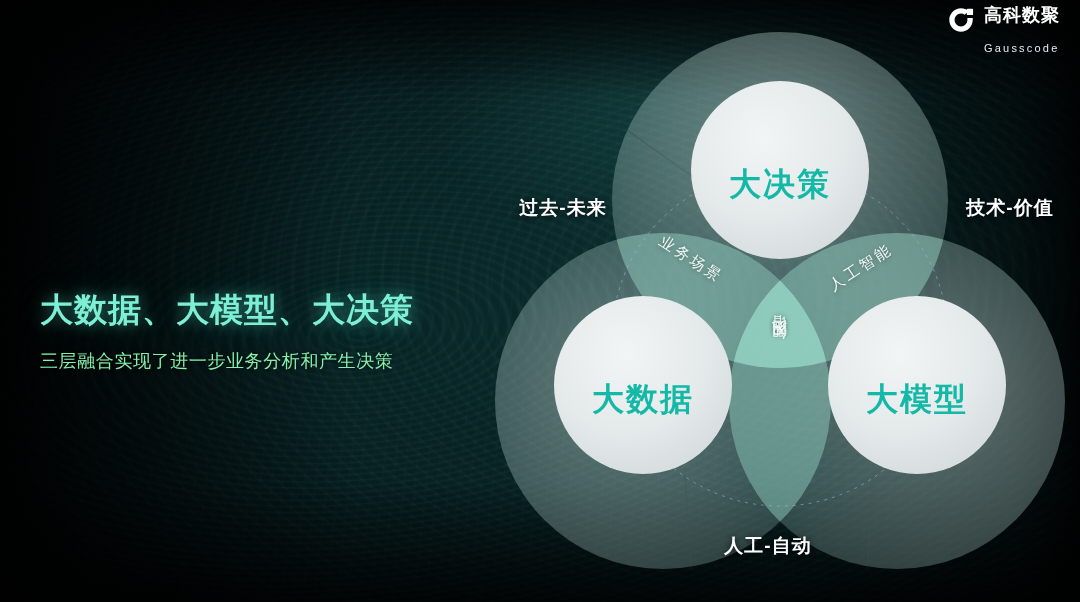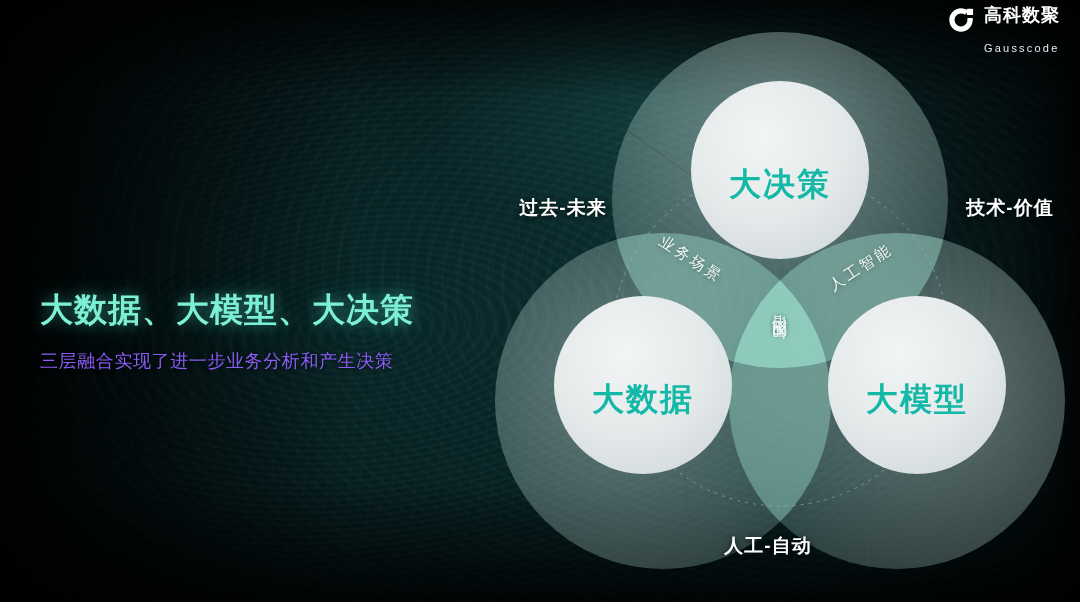--- a/index.html
+++ b/index.html
@@ -123,21 +123,21 @@
     font-size: 33px;
     font-weight: 700;
     letter-spacing: 1px;
     color: #7defd4;
     text-shadow: 0 0 14px rgba(90,230,205,.45), 0 0 34px rgba(60,200,180,.22);
     margin: 0 0 16px 0;
     white-space: nowrap;
   }
   .subline {
     font-size: 18px;
-    color: #8b5cf6;
+    color: #86efac;
     letter-spacing: .6px;
     margin-bottom: 13px;
     text-shadow: 0 1px 4px rgba(0,0,0,.7);
   }
 
   
   .venn {
     position: absolute;
     left: 495px;
     top: 18px;

